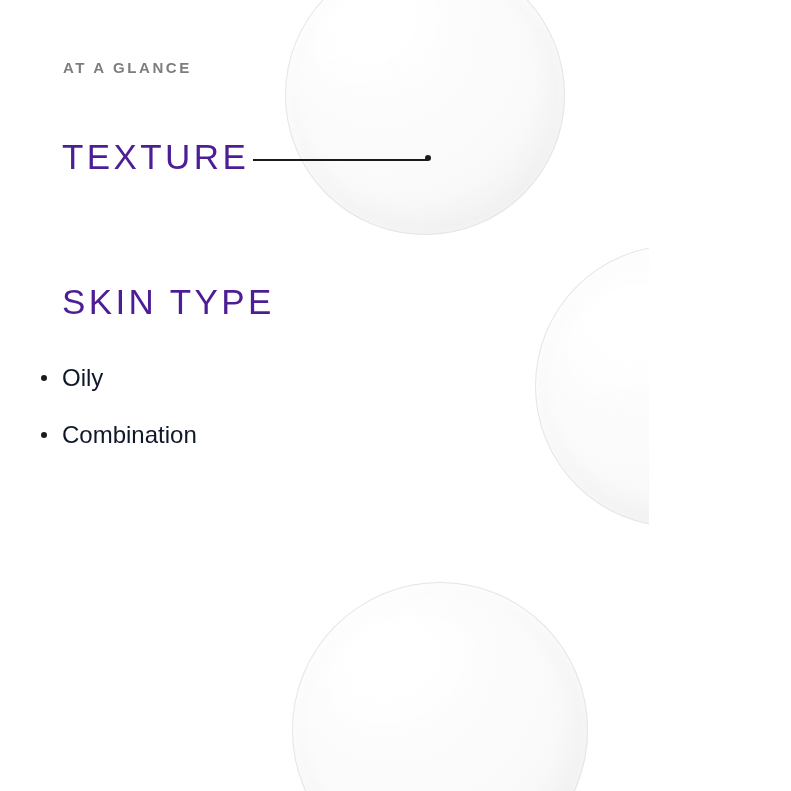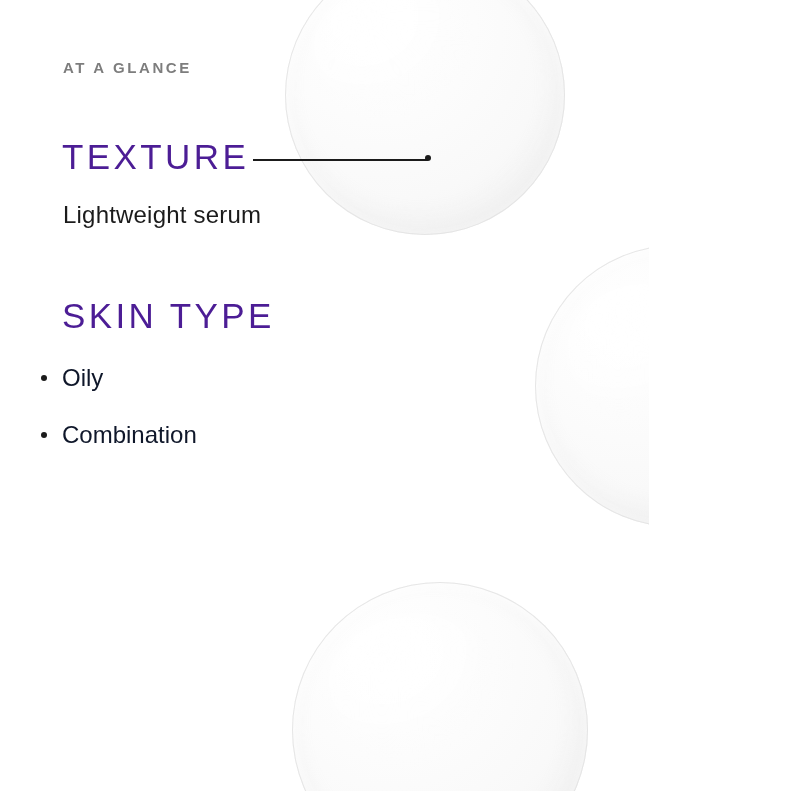--- a/index.html
+++ b/index.html
@@ -97,21 +97,21 @@
     position: absolute;
     left: 62px;
     font-size: 35px;
     font-weight: 300;
     letter-spacing: 3.4px;
     color: #4c1d95;
     white-space: nowrap;
     line-height: 1;
   }
   #title-texture   { top: 139px; }
-  #title-skin-type { top: 298px; }
+  #title-skin-type { top: 284px; }
 
   .section-sub {
     position: absolute;
     left: 63px;
     top: 203px;
     font-size: 24px;
     font-weight: 300;
     letter-spacing: 0.2px;
     color: #1b1b1b;
     white-space: nowrap;
@@ -193,21 +193,20 @@
     <div class="hl"></div>
   </div>
 
   <div class="eyebrow">AT A GLANCE</div>
 
   <div class="section-title" id="title-texture">TEXTURE</div>
 
   <div id="leader-line"></div>
   <div id="leader-dot"></div>
 
-  <div class="section-sub">Lightweight serum</div>
 
   <div class="section-title" id="title-skin-type">SKIN TYPE</div>
 
   <ul id="skin-type-list">
     <li>
       <span class="bullet-dot"></span>
       <span>Oily</span>
     </li>
     <li>
       <span class="bullet-dot"></span>

